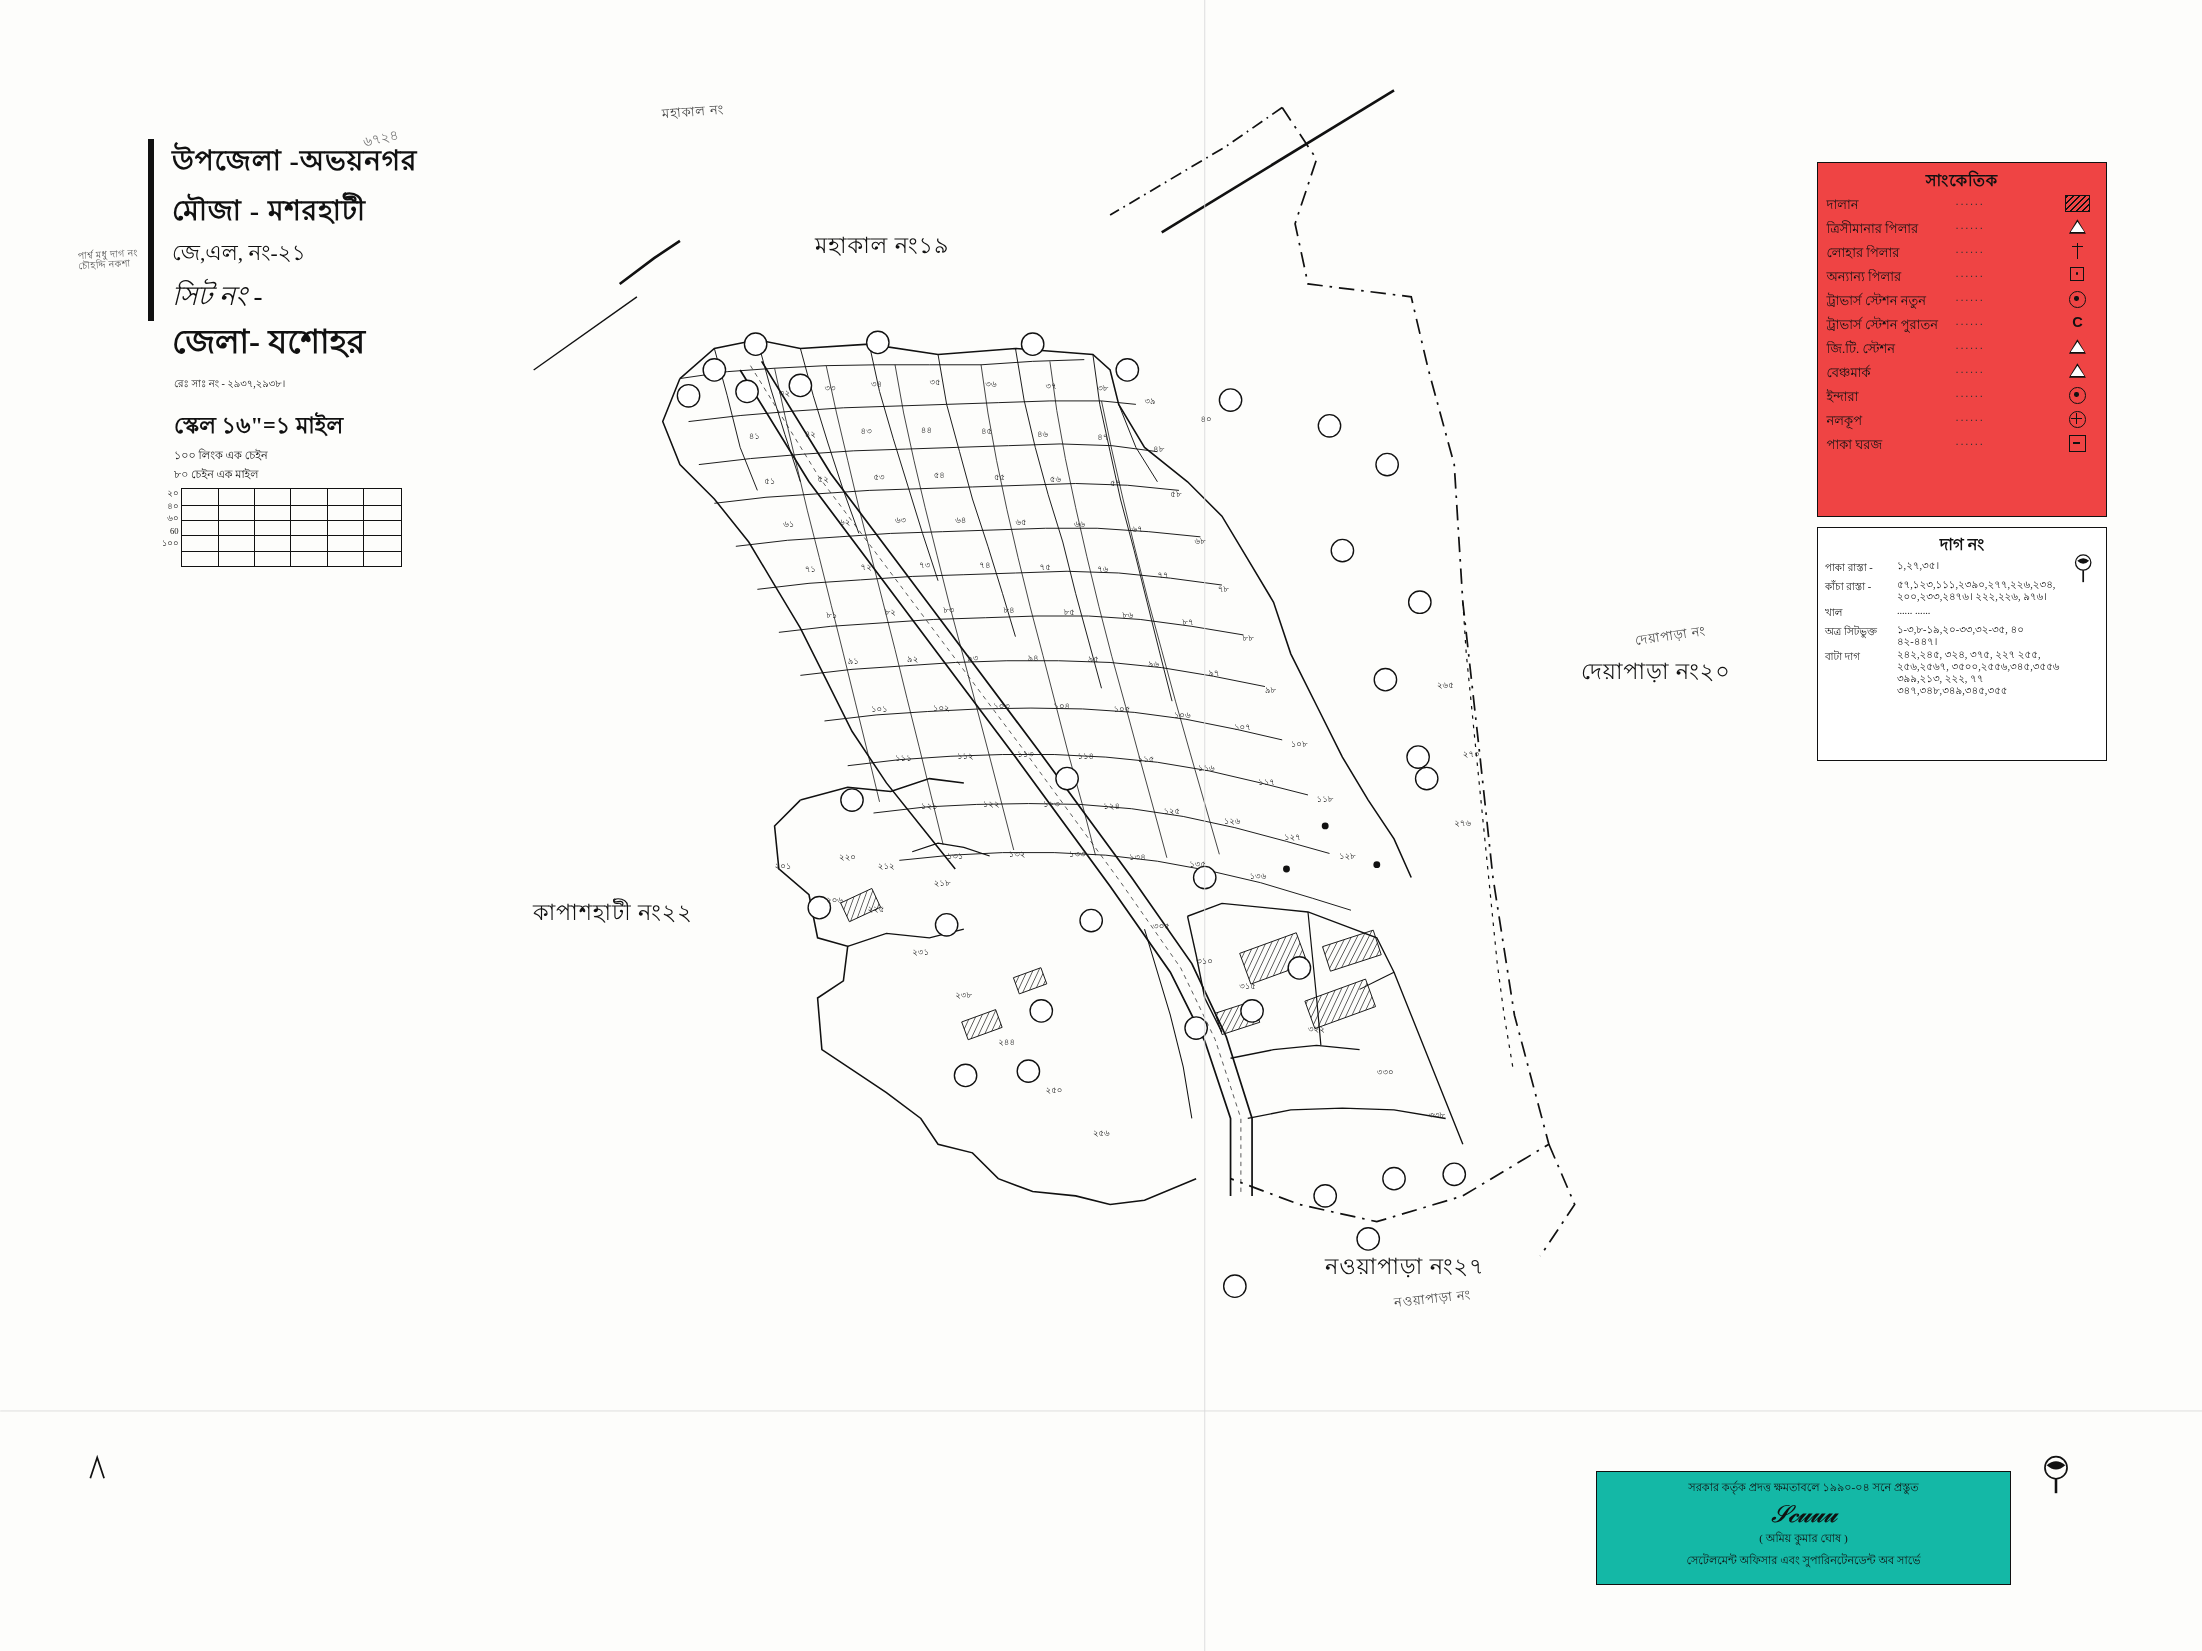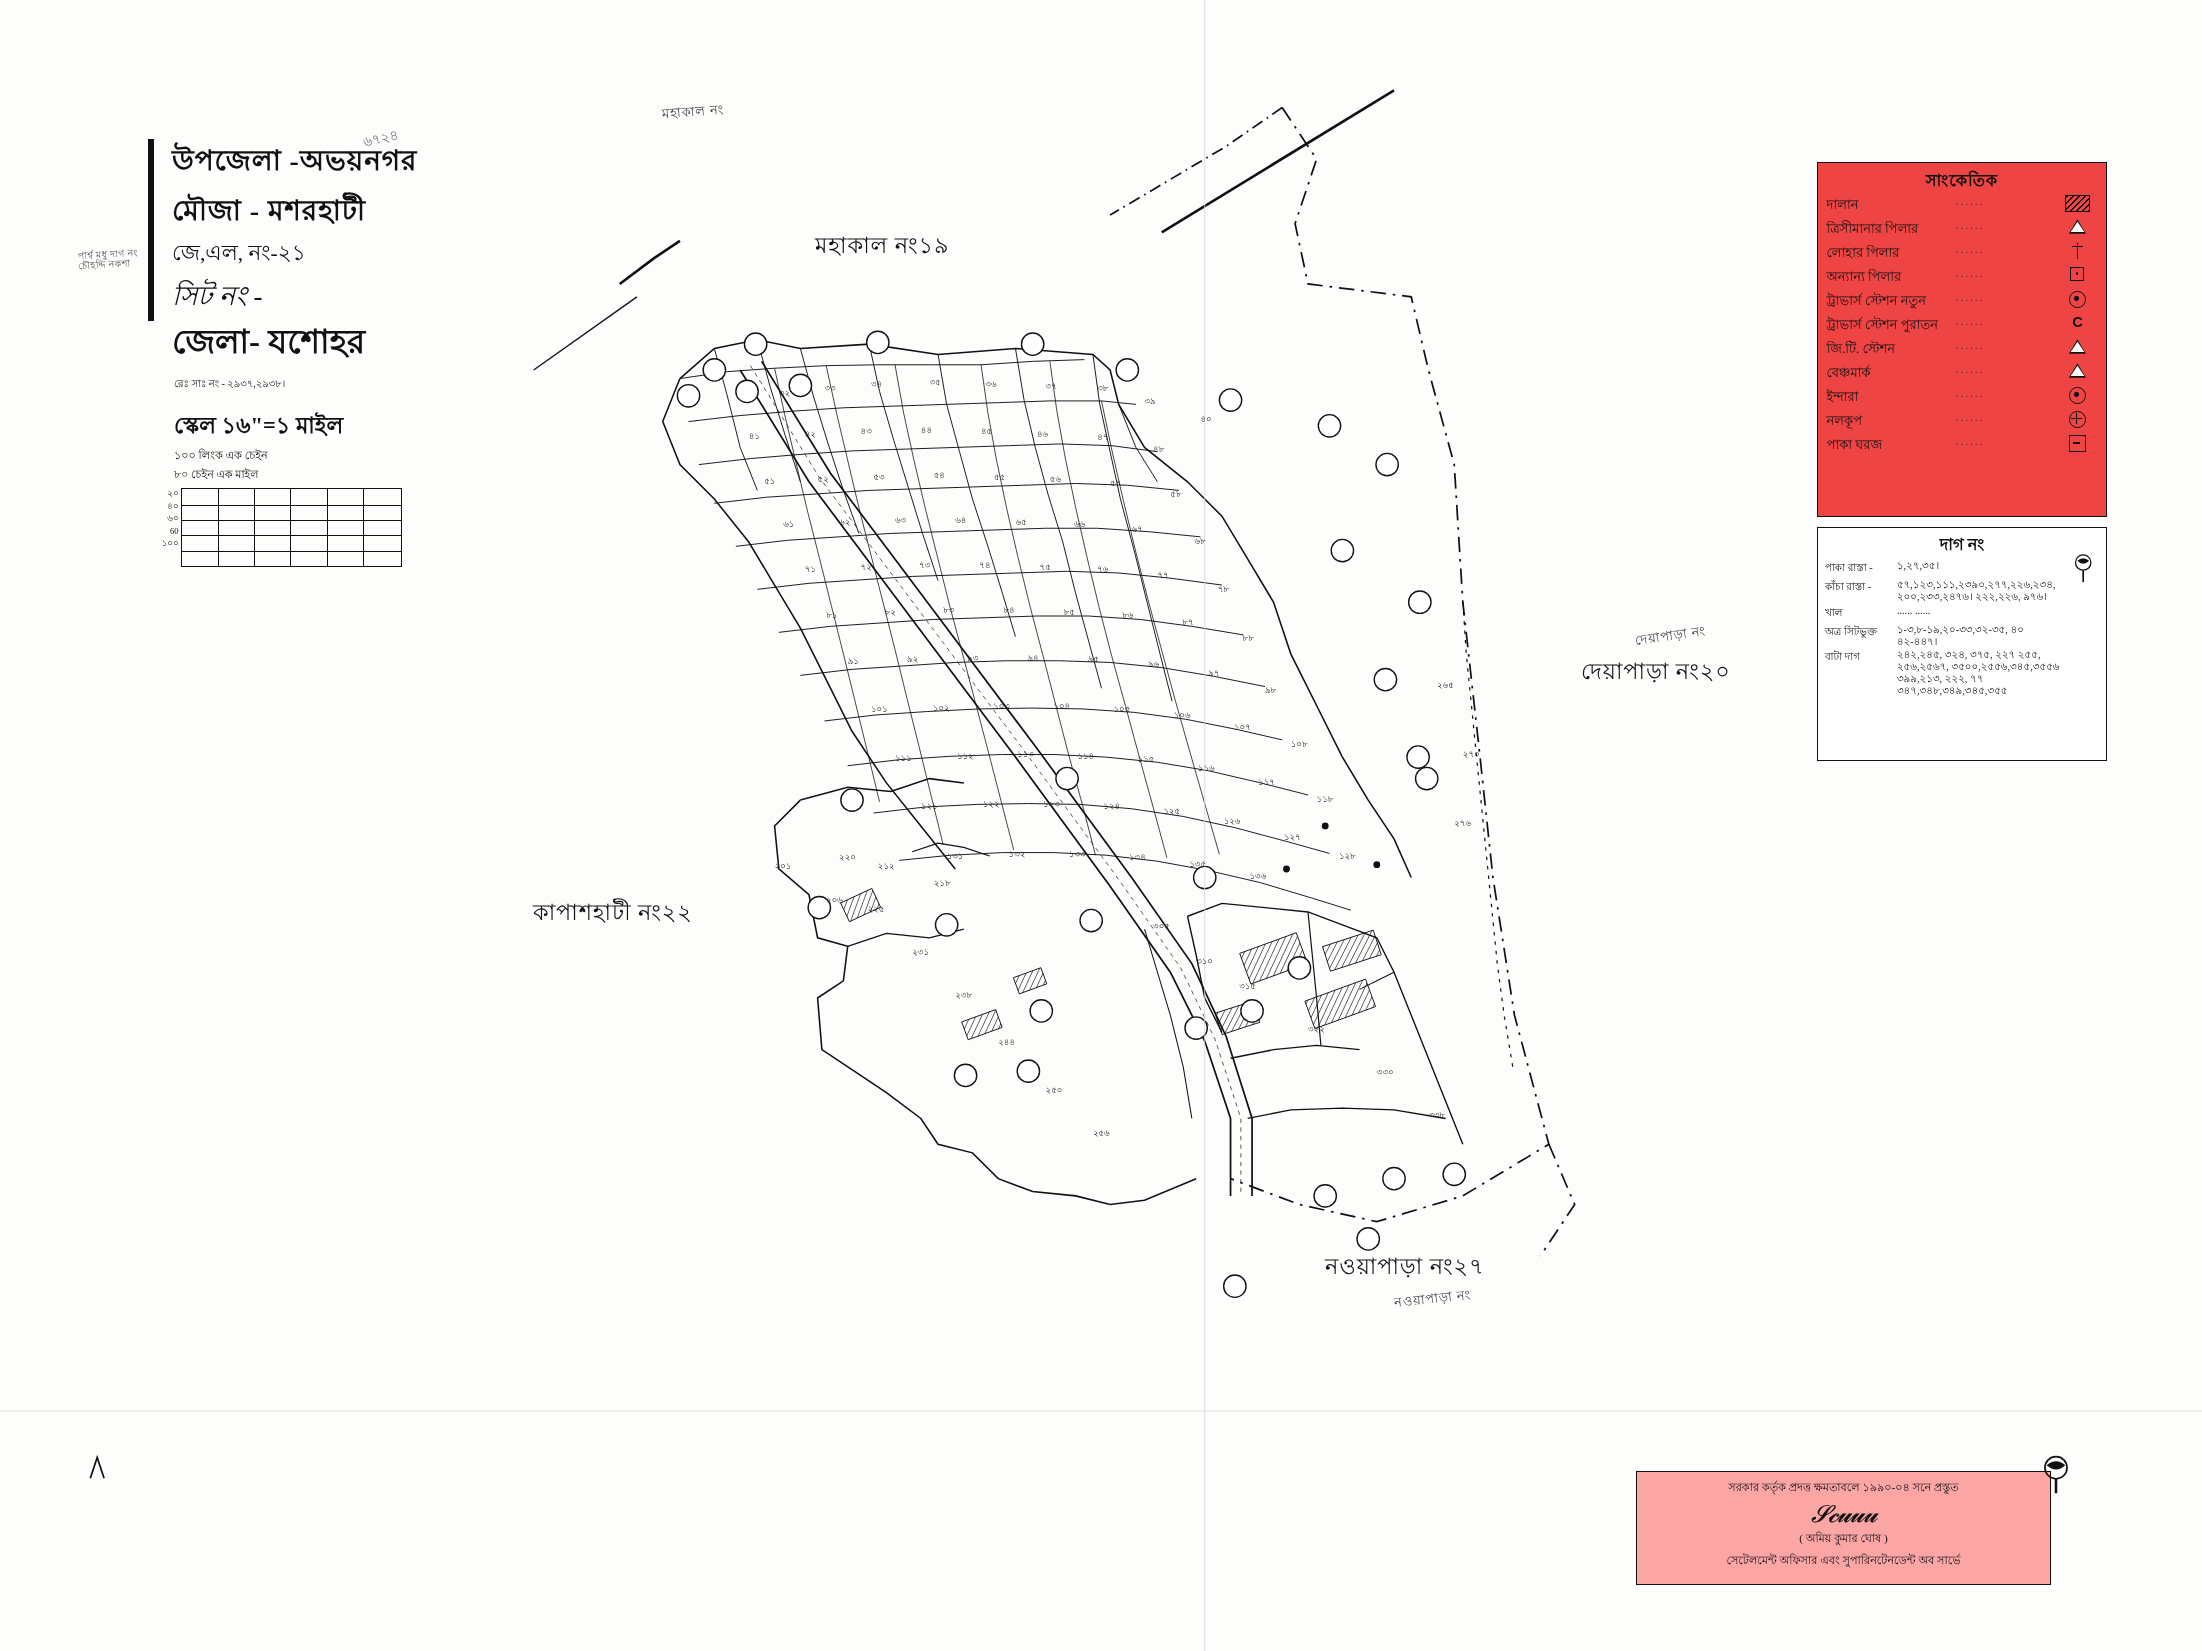--- a/index.html
+++ b/index.html
@@ -100,22 +100,22 @@
   #dag-title{text-align:center;font-size:16.3px;font-weight:bold;margin-top:4.3px;}
   .dag-row{display:flex;font-size:10.3px;padding:0.9px 6.9px;}
   .dag-row .dlbl{width:72px;flex:none;}
   .dag-row .dval{flex:1;line-height:12px;}
   .tree{
     position:absolute;right:12px;top:26px;width:22.4px;height:29px;
   }
 
   
   #cert-box{
-    position:absolute;left:1636px;top:1471px;width:413px;height:112px;
-    border:1.7px solid #111;background:#fca5a5;
+    position:absolute;left:1596px;top:1471px;width:413px;height:112px;
+    border:1.7px solid #111;background:#14b8a6;
   }
   #cert-line1{text-align:center;font-size:11.2px;margin-top:6.9px;}
   #cert-sign{
     text-align:center;font-size:24px;font-family:"Liberation Serif",serif;
     font-style:italic;margin-top:3.4px;letter-spacing:-1.7px;
   }
   #cert-name{text-align:center;font-size:11.2px;margin-top:1.7px;}
   #cert-desig{text-align:center;font-size:11.2px;margin-top:3.4px;}
 
   

